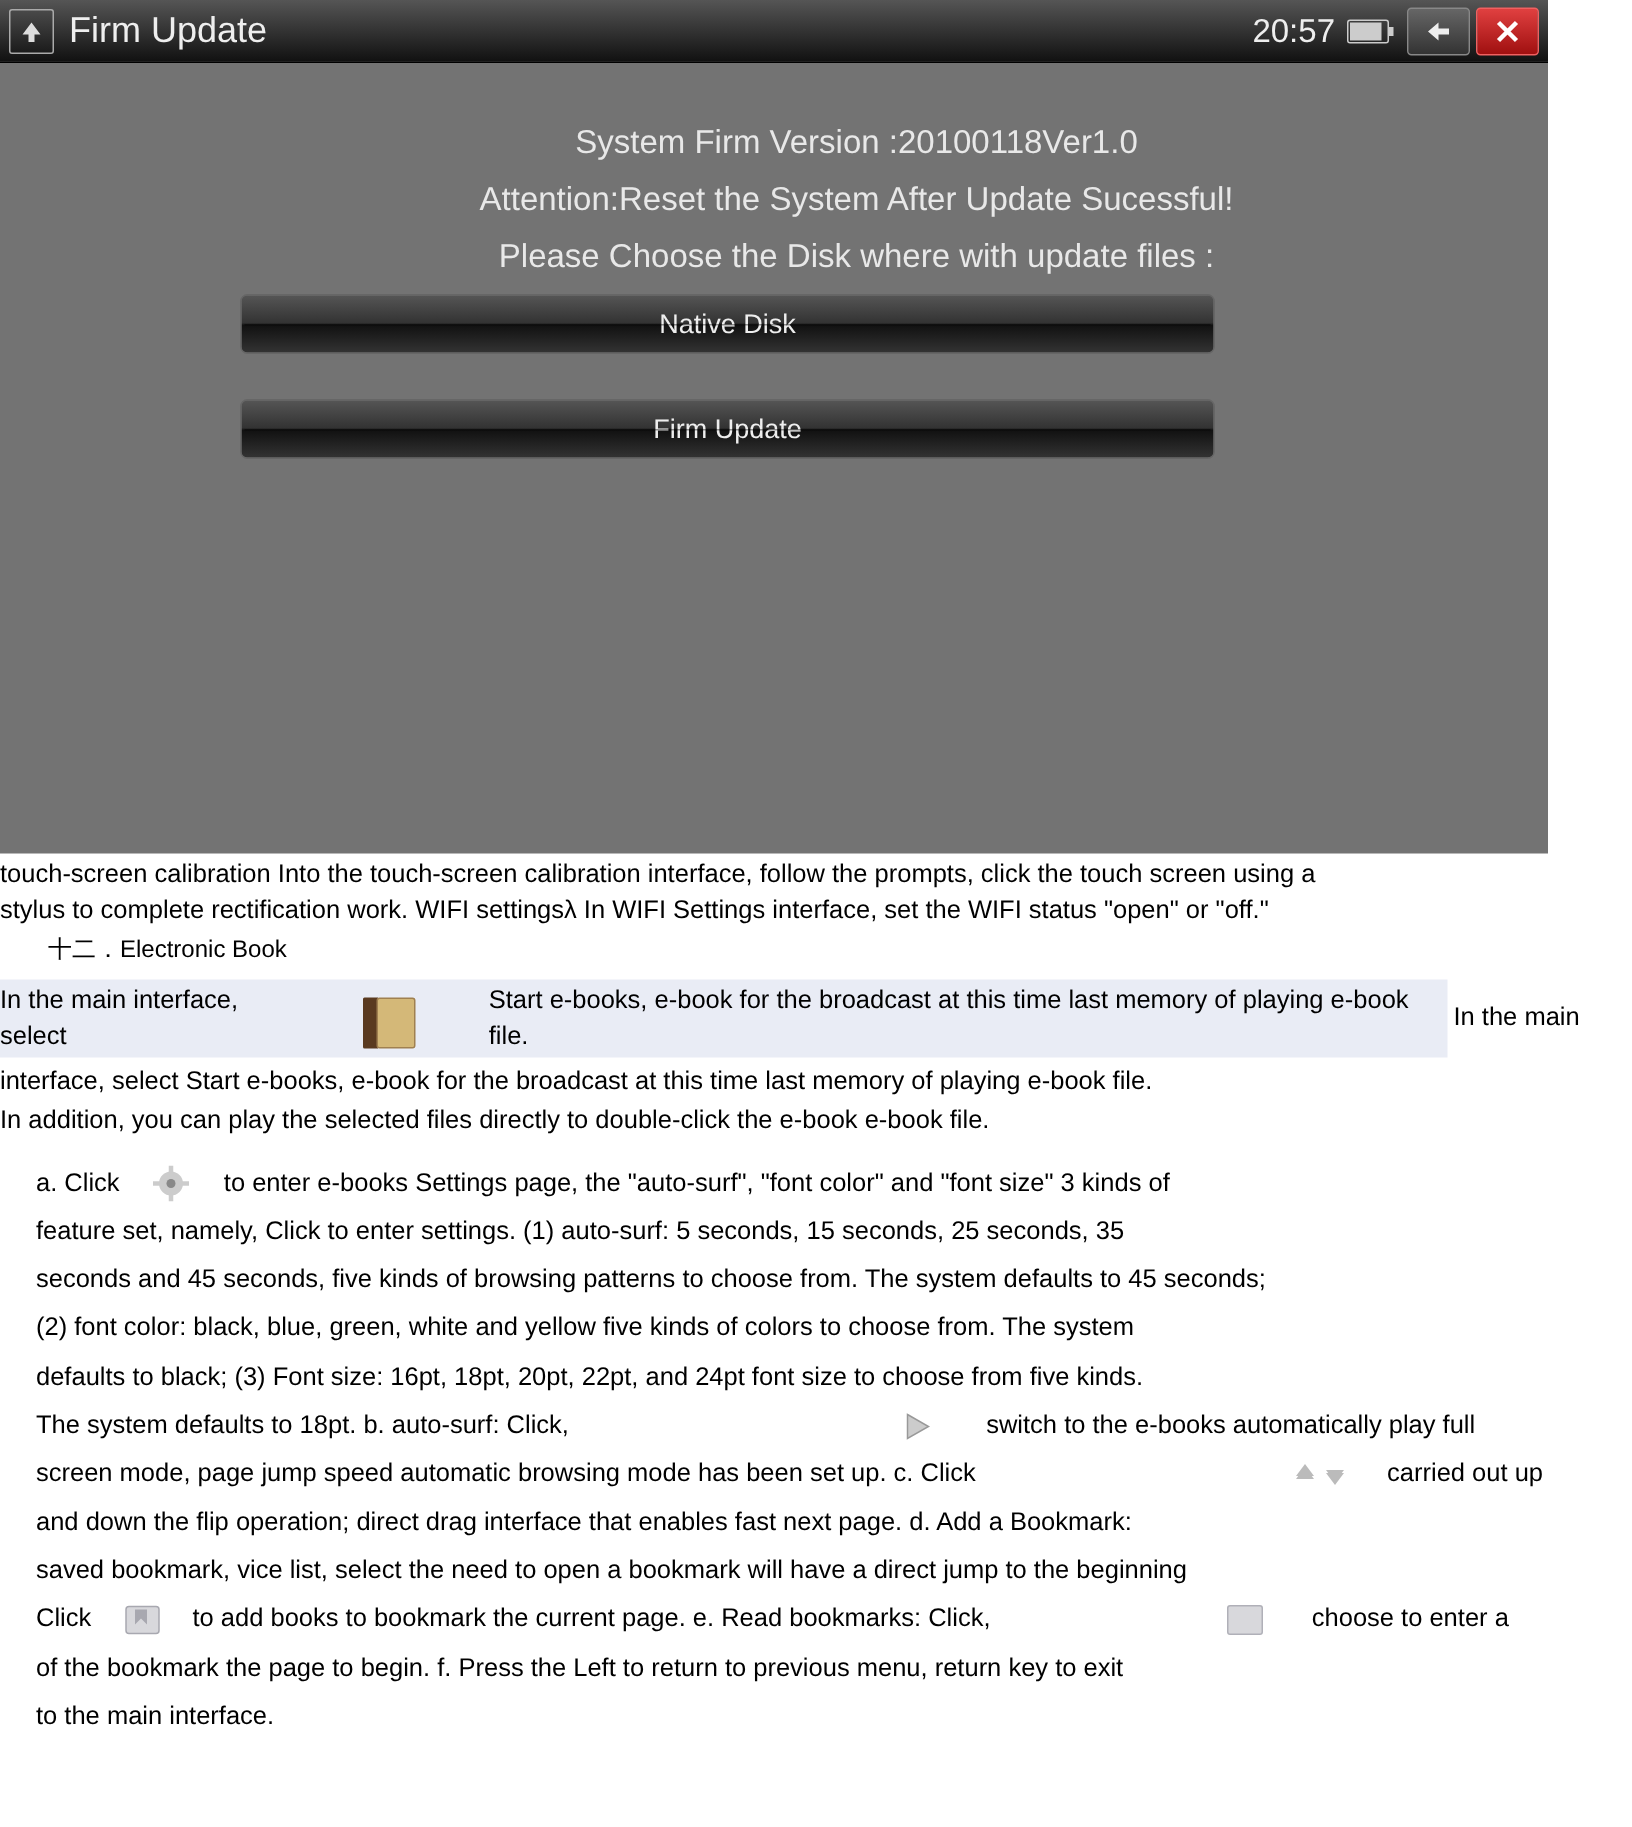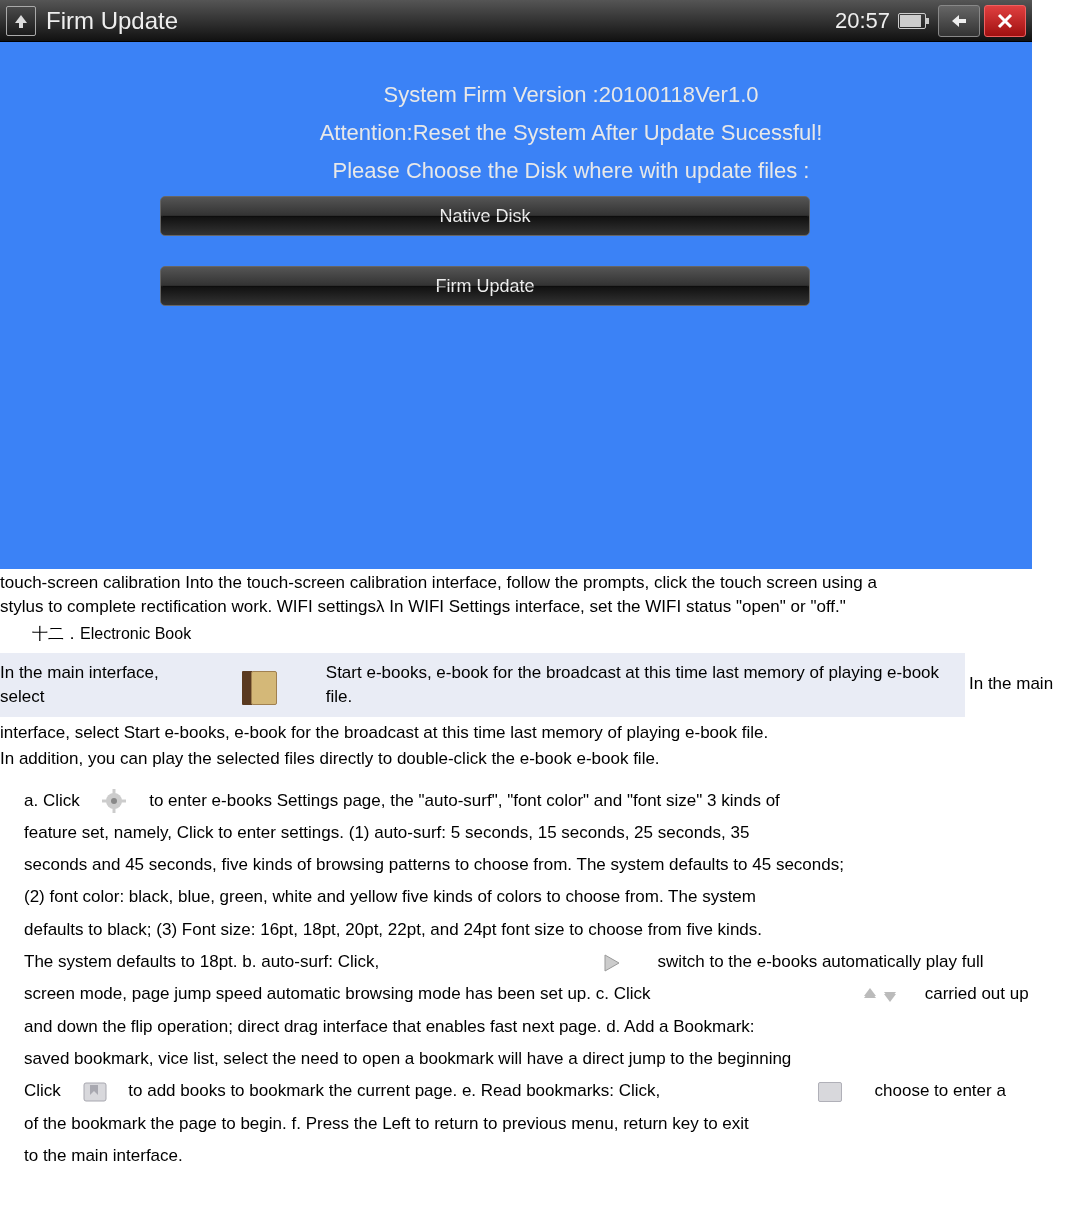--- a/index.html
+++ b/index.html
@@ -5,21 +5,21 @@
   * { box-sizing: border-box; margin: 0; padding: 0; }
   body {
     width: 1088px;
     font-family: Arial, sans-serif;
     background: #fff;
     color: #000;
   }
   .device-screen {
     width: 1032px;
     height: 569px;
-    background: #3b82f6;
+    background: #737373;
     position: relative;
     color: #fff;
   }
   .status-bar {
     height: 42px;
     background: linear-gradient(to bottom, #555 0%, #333 50%, #111 100%);
     display: flex;
     align-items: center;
     padding: 0 6px;
     border-bottom: 1px solid #000;
@@ -115,21 +115,21 @@
     line-height: 1.4;
     padding: 2px 0;
   }
   .doc-text p { margin-bottom: 2px; }
   .section-heading { font-size: 16px; margin-top: 4px; margin-left: 32px; }
   .highlight-row {
     background: #e9ecf5;
     display: flex;
     align-items: center;
     flex-wrap: nowrap;
-    height: 64px;
+    height: 52px;
     margin: 6px 0 4px 0;
     font-size: 17px;
     gap: 30px;
   }
   .book-icon {
     width: 48px;
     height: 40px;
     margin: 0 6px;
     display: inline-flex;
     align-items: flex-end;

